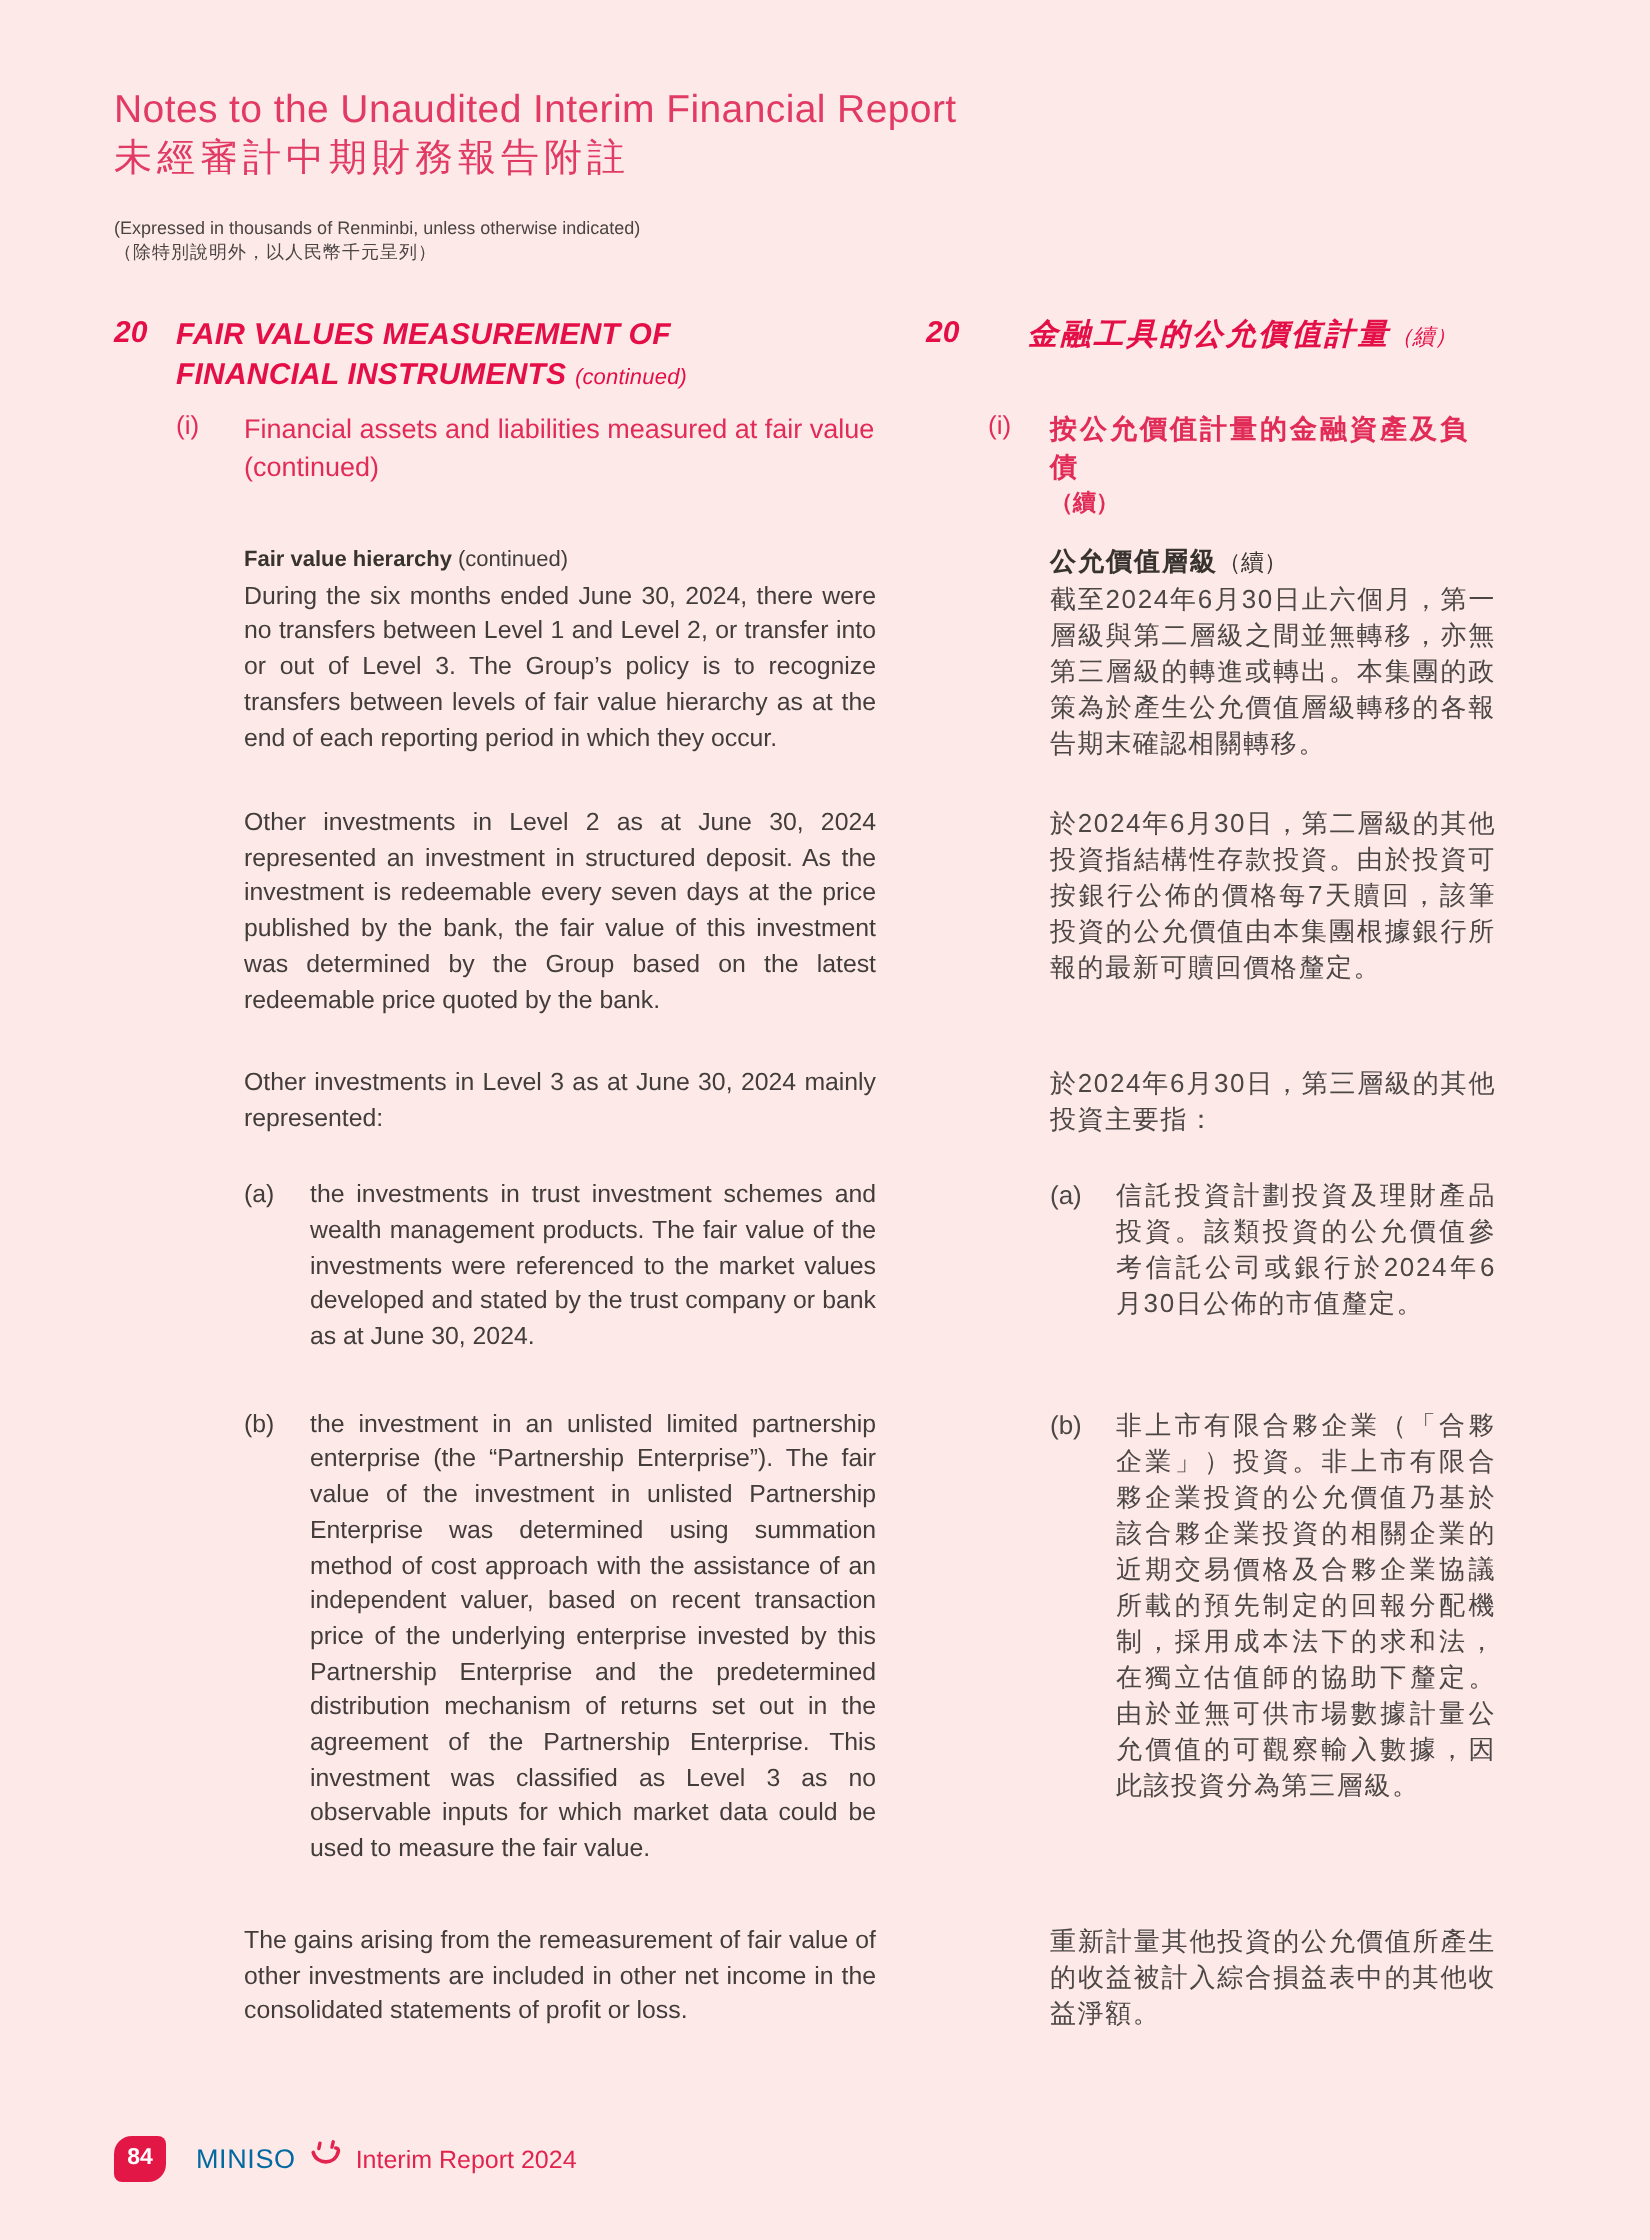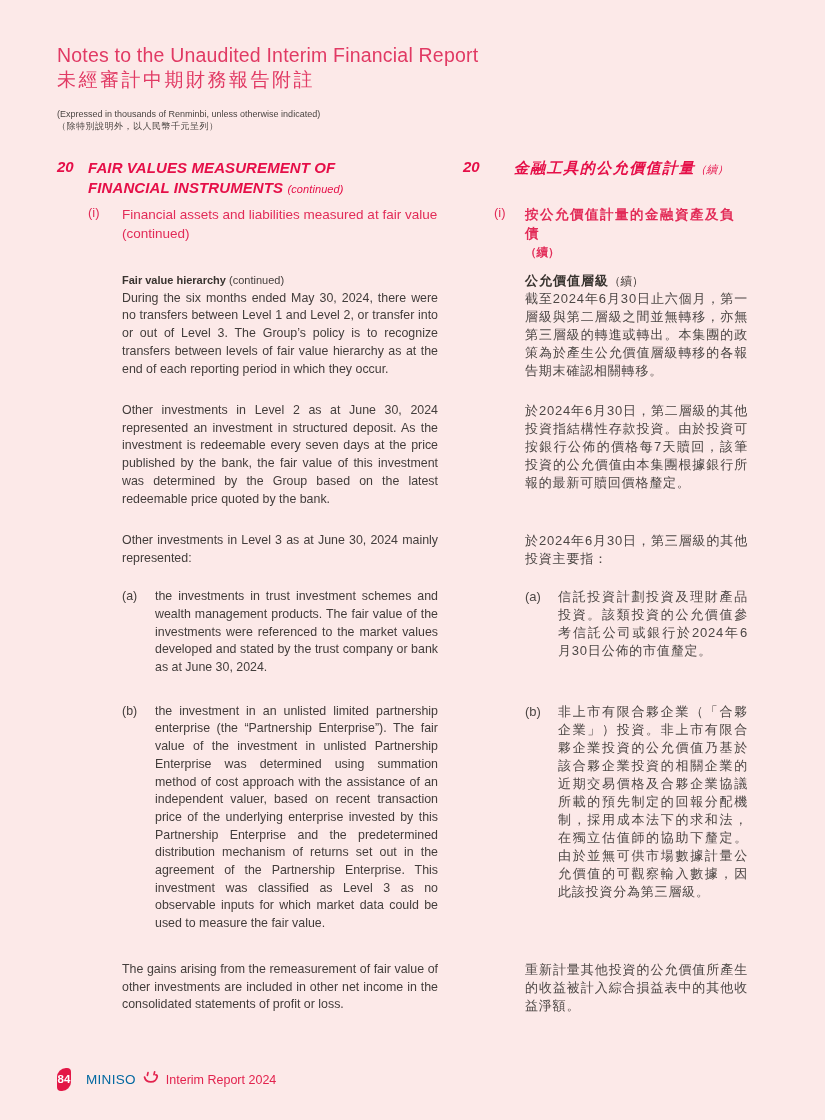--- a/index.html
+++ b/index.html
@@ -41,21 +41,21 @@
   .lead .cont{color:#423d3b;}
   .lead-zh{margin:0;font-size:13px;line-height:18px;color:#38332f;letter-spacing:1px;}
   .lead-zh .cont{font-size:11.5px;font-weight:400;letter-spacing:0;}
   .para{margin:0;font-size:12.4px;line-height:17.7px;color:#423d3b;text-align:justify;}
   .r .para{font-size:13px;line-height:18px;color:#4c4745;letter-spacing:.8px;}
   .item{position:relative;padding-left:33px;}
   .item-label{position:absolute;left:0;top:0;font-size:12.4px;line-height:17.7px;color:#423d3b;}
   .r .item-label{font-size:13px;line-height:18px;color:#4c4745;}
   
   .ftr{position:absolute;left:57px;top:1068px;display:flex;align-items:center;}
-  .page-badge{display:inline-block;width:14px;height:23px;background:#e31746;color:#ffffff;
+  .page-badge{display:inline-block;width:26px;height:23px;background:#e31746;color:#ffffff;
     font-weight:700;font-size:11.5px;line-height:23px;text-align:center;border-radius:9px 4px 9px 4px;}
   .brand{margin-left:15px;font-weight:400;font-size:13.5px;color:#0369a1;letter-spacing:.3px;}
   .smile{margin-left:7px;display:inline-block;}
   .report{margin-left:7px;font-size:12.5px;color:#e2234e;}
 </style>
 </head>
 <body>
 
 <div class="page">
 
@@ -85,21 +85,21 @@
     <div class="cell r sub mb10">
       <span class="sub-label">(i)</span>
       <p class="sub-head-zh">
           <span class="blk">按公允價值計量的金融資產及負債</span>
           <span class="blk cont">（續）</span>
         </p>
     </div>
 
     <div class="cell body mb22">
       <p class="lead"><strong>Fair value hierarchy</strong> <span class="cont">(continued)</span></p>
-      <p class="para">During the six months ended May 30, 2024, there were no transfers between Level 1 and Level 2, or transfer into or out of Level 3. The Group’s policy is to recognize transfers between levels of fair value hierarchy as at the end of each reporting period in which they occur.</p>
+      <p class="para">During the six months ended June 30, 2024, there were no transfers between Level 1 and Level 2, or transfer into or out of Level 3. The Group’s policy is to recognize transfers between levels of fair value hierarchy as at the end of each reporting period in which they occur.</p>
     </div>
     <div class="cell r body mb22">
       <p class="lead-zh"><strong>公允價值層級</strong><span class="cont">（續）</span></p>
       <p class="para">截至2024年6月30日止六個月，第一層級與第二層級之間並無轉移，亦無第三層級的轉進或轉出。本集團的政策為於產生公允價值層級轉移的各報告期末確認相關轉移。</p>
     </div>
 
     <div class="cell body mb24">
       <p class="para">Other investments in Level 2 as at June 30, 2024 represented an investment in structured deposit. As the investment is redeemable every seven days at the price published by the bank, the fair value of this investment was determined by the Group based on the latest redeemable price quoted by the bank.</p>
     </div>
     <div class="cell r body mb24">

